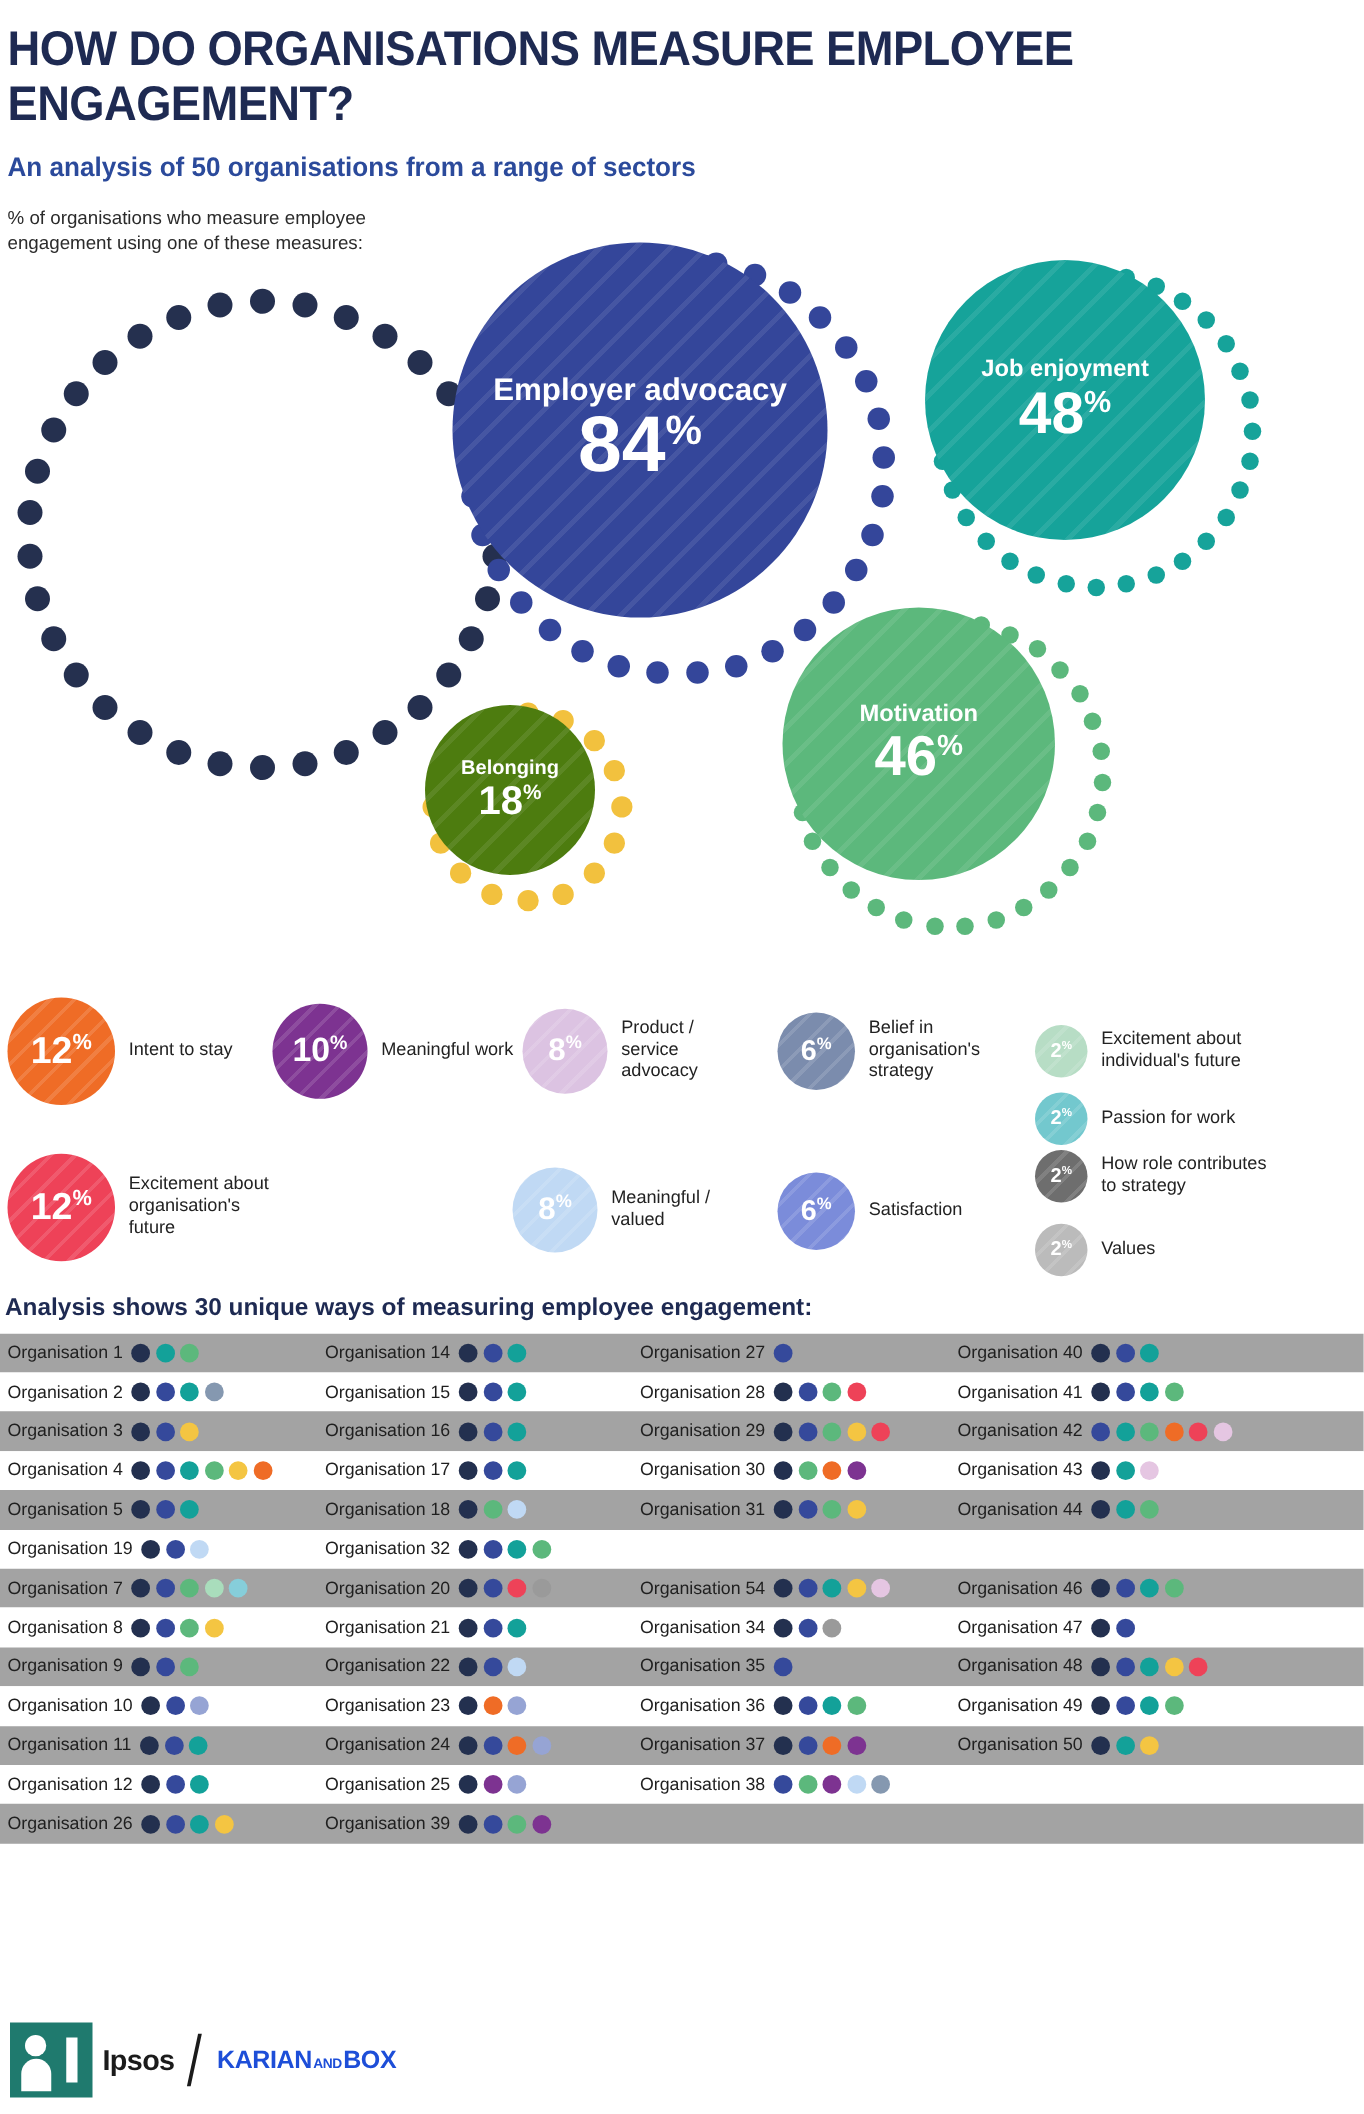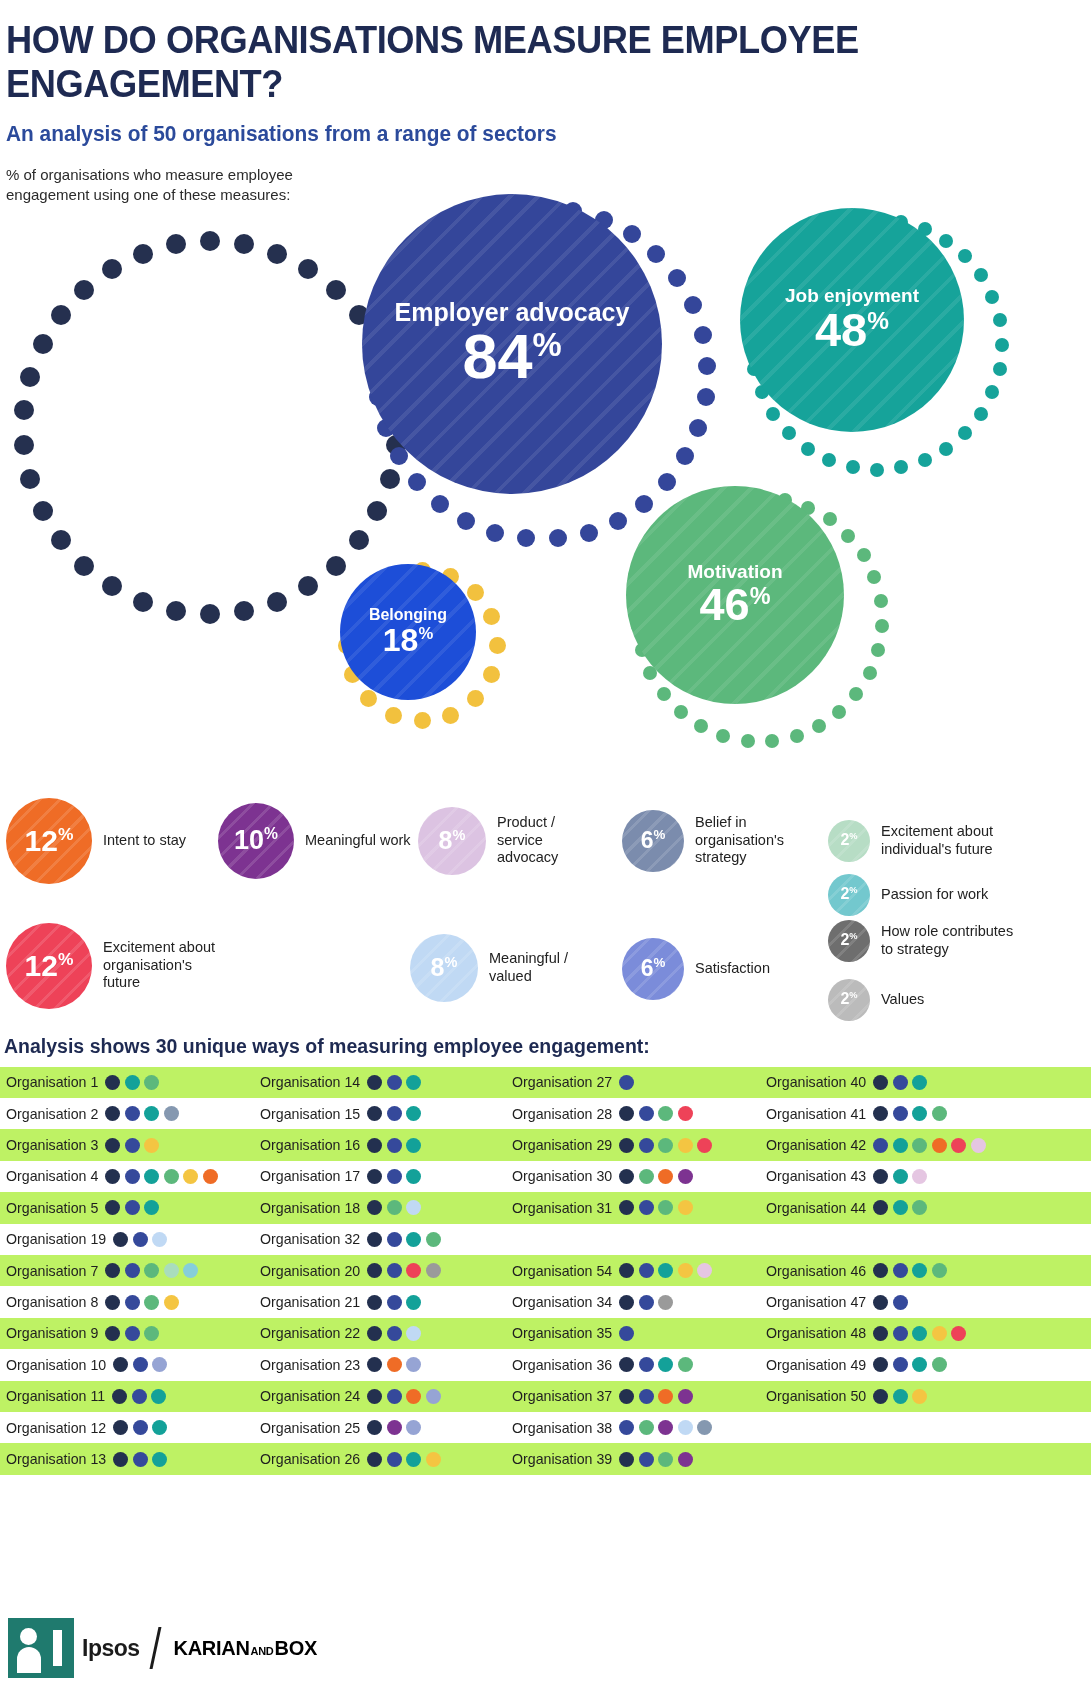--- a/index.html
+++ b/index.html
@@ -88,40 +88,40 @@
   .sm .circ span sup { font-size: 0.58em; vertical-align: super; }
   .sm .txt { font-size: 14.5px; line-height: 1.22; color: #222; margin-left: 11px; }
 
   
   .sect-head {
     font-size: 19.5px; font-weight: bold; color: #1e2a52;
     padding: 4px 0 9px 4px;
   }
   .tbl { width: 1091px; }
   .trow { display: flex; height: 31.4px; align-items: center; }
-  .trow.alt { background: #bef264; }
+  .trow.alt { background: #a3a3a3; }
   .trow.norm { background: #ffffff; }
   .cell { width: 252px; display: flex; align-items: center; height: 100%; }
   .cell:nth-child(1) { padding-left: 6px; }
   .cell:nth-child(2) { padding-left: 8px; }
   .cell:nth-child(3) { padding-left: 8px; }
   .cell:nth-child(4) { padding-left: 10px; }
   .cell .nm { font-size: 14.2px; color: #1f1f1f; white-space: nowrap; }
   .cell .dots { display: flex; gap: 4.5px; margin-left: 7px; }
   .cell .dots em { width: 15px; height: 15px; border-radius: 50%; display: block; }
 
   
   .footer { position: absolute; left: 0; bottom: 0; height: 86px; width: 100%; display: flex; align-items: center; padding-left: 8px; }
   .ipsos-mark { width: 66px; height: 60px; background: #1f7a6e; position: relative; }
   .ipsos-mark .head { position: absolute; width: 17px; height: 17px; border-radius: 50%; background: #fff; left: 12px; top: 10px; }
   .ipsos-mark .body { position: absolute; width: 24px; height: 26px; border-radius: 12px 12px 0 0; background: #fff; left: 9px; top: 29px; }
   .ipsos-mark .bar { position: absolute; width: 9px; height: 36px; background: #fff; right: 12px; top: 12px; }
   .ipsos-word { font-size: 23px; font-weight: bold; color: #1b1b1b; margin-left: 8px; letter-spacing: -0.5px; }
   .slash { width: 3px; height: 42px; background: #1b1b1b; transform: skewX(-12deg); margin: 0 17px 0 14px; }
-  .kb { font-size: 20px; font-weight: bold; color: #000000; letter-spacing: -0.3px; display:flex; align-items:baseline; }
+  .kb { font-size: 20px; font-weight: bold; color: #1d4ed8; letter-spacing: -0.3px; display:flex; align-items:baseline; }
   .kb .and { font-size: 11px; margin: 0 1px; }
 </style>
 </head>
 <body>
 
 <div class="header">
   <div class="title">HOW DO ORGANISATIONS MEASURE EMPLOYEE ENGAGEMENT?</div>
   <div class="subtitle">An analysis of 50 organisations from a range of sectors</div>
   <div class="lead">% of organisations who measure employee engagement using one of these measures:</div>
 </div>
@@ -297,21 +297,21 @@
         <i style="width: 17px; height: 17px; background: rgb(242, 193, 62); left: 102.308px; top: 143.05px;"></i>
         <i style="width: 17px; height: 17px; background: rgb(242, 193, 62); left: 73.5px; top: 148.78px;"></i>
         <i style="width: 17px; height: 17px; background: rgb(242, 193, 62); left: 44.6916px; top: 143.05px;"></i>
         <i style="width: 17px; height: 17px; background: rgb(242, 193, 62); left: 20.269px; top: 126.731px;"></i>
         <i style="width: 17px; height: 17px; background: rgb(242, 193, 62); left: 3.95035px; top: 102.308px;"></i>
         <i style="width: 17px; height: 17px; background: rgb(242, 193, 62); left: -1.78px; top: 73.5px;"></i>
         <i style="width: 17px; height: 17px; background: rgb(242, 193, 62); left: 3.95035px; top: 44.6916px;"></i>
         <i style="width: 17px; height: 17px; background: rgb(242, 193, 62); left: 20.269px; top: 20.269px;"></i>
         <i style="width: 17px; height: 17px; background: rgb(242, 193, 62); left: 44.6916px; top: 3.95035px;"></i>
       </div>
-      <div class="disc" style="background: #1d4ed8; inset: auto; width: 136px; height: 136px;">
+      <div class="disc" style="background: #4d7c0f; inset: auto; width: 136px; height: 136px;">
         <div class="lbl" style="font-size: 16px;">Belonging</div>
         <div class="val" style="font-size: 32px;"><span>18</span><sup>%</sup></div>
       </div>
     </div>
   </div>
 
 <div class="smalls" id="smalls">
     <div class="sm" style="left: 6px; top: 22px;">
       <div class="circ" style="width: 86px; height: 86px; background: rgb(239, 108, 38); font-size: 30px;">
         <span><b>12</b><sup>%</sup></span>
@@ -785,28 +785,20 @@
           <em style="background: rgb(53, 73, 155);"></em>
           <em style="background: rgb(92, 184, 124);"></em>
           <em style="background: rgb(125, 51, 145);"></em>
           <em style="background: rgb(192, 217, 244);"></em>
           <em style="background: rgb(133, 152, 176);"></em>
         </span>
       </div>
       <div class="cell"></div>
     </div>
     <div class="trow alt">
-      <div class="cell">
-        <span class="nm">Organisation 13</span>
-        <span class="dots">
-          <em style="background: rgb(35, 48, 79);"></em>
-          <em style="background: rgb(53, 73, 155);"></em>
-          <em style="background: rgb(19, 161, 153);"></em>
-        </span>
-      </div>
       <div class="cell">
         <span class="nm">Organisation 26</span>
         <span class="dots">
           <em style="background: rgb(35, 48, 79);"></em>
           <em style="background: rgb(53, 73, 155);"></em>
           <em style="background: rgb(19, 161, 153);"></em>
           <em style="background: rgb(244, 197, 66);"></em>
         </span>
       </div>
       <div class="cell">

